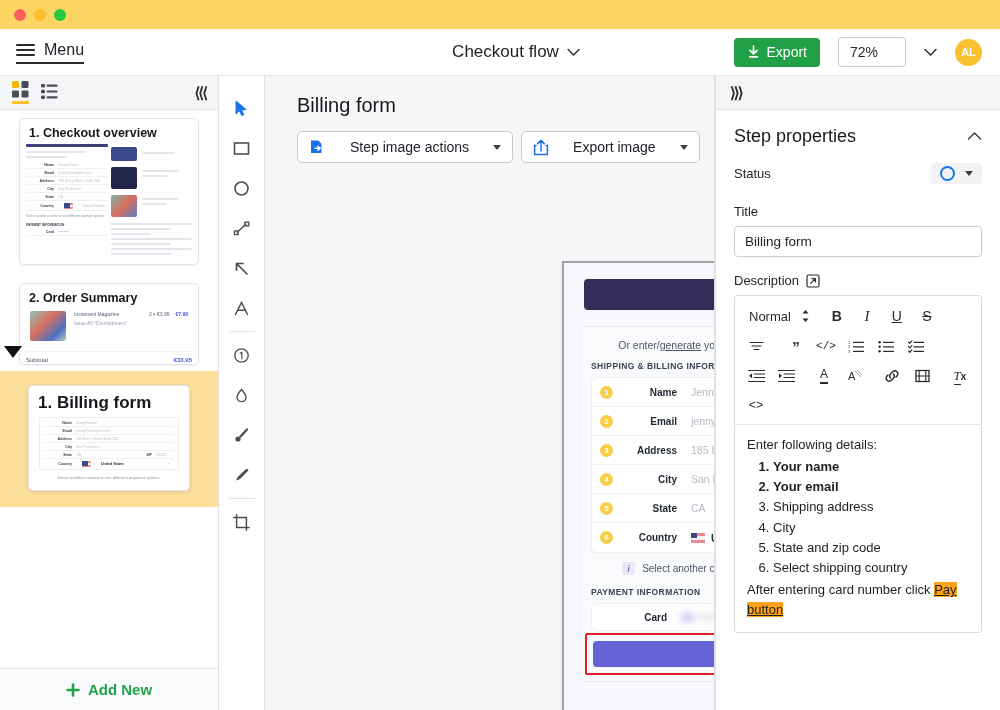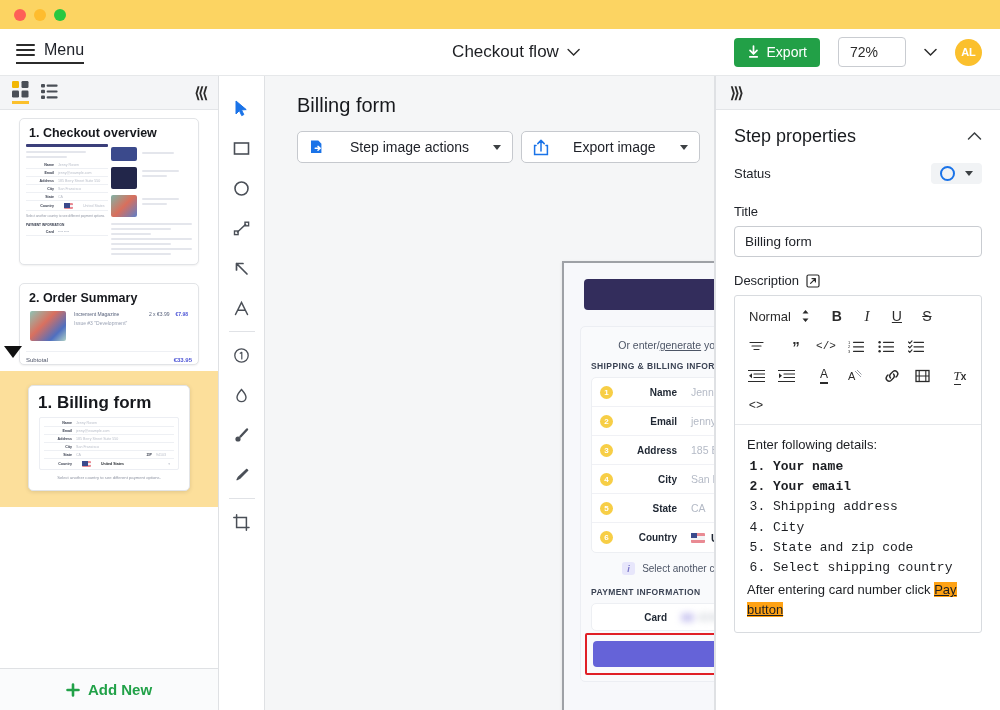--- a/index.html
+++ b/index.html
@@ -261,21 +261,21 @@
   .tb-btn {
     min-width: 26px; height: 24px; display: flex; align-items: center; justify-content: center;
     color: #2b2b2b; font-size: 14px; cursor: pointer; border-radius: 3px;
   }
   .tb-normal {
     display: flex; align-items: center; gap: 10px; font-size: 13px; color: #2b2b2b;
     padding: 0 4px 0 6px; cursor: pointer; margin-right: 6px;
   }
   .tb-spacer { width: 6px; }
   .editor-content { padding: 10px 12px 12px; font-size: 13px; color: #1d1f23; line-height: 1.55; }
-  .editor-content ol { margin: 2px 0 2px 26px; font-family: Liberation Mono, monospace; }
+  .editor-content ol { margin: 2px 0 2px 26px; }
   .editor-content li { margin: 0; }
   .editor-content li.b { font-weight: bold; }
   .hl-link { background: #ffa214; text-decoration: underline; color: #1d1f23; }
 </style>
 </head>
 <body>
 
 <div class="app">
 
   <div class="titlebar">

